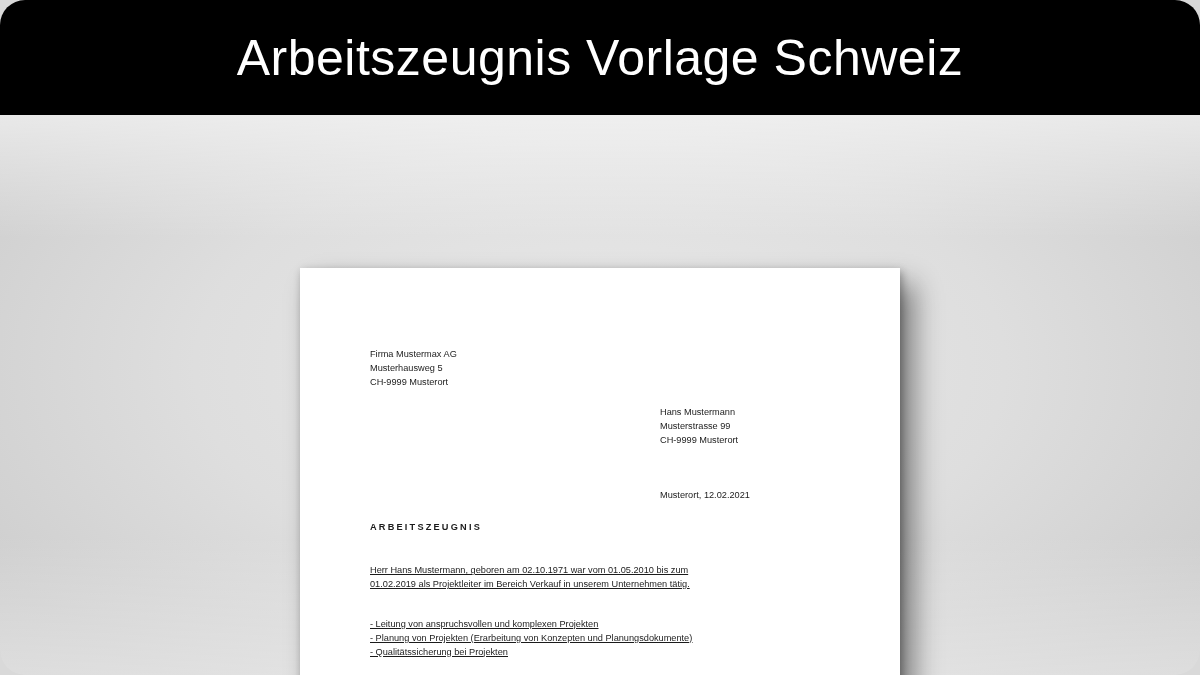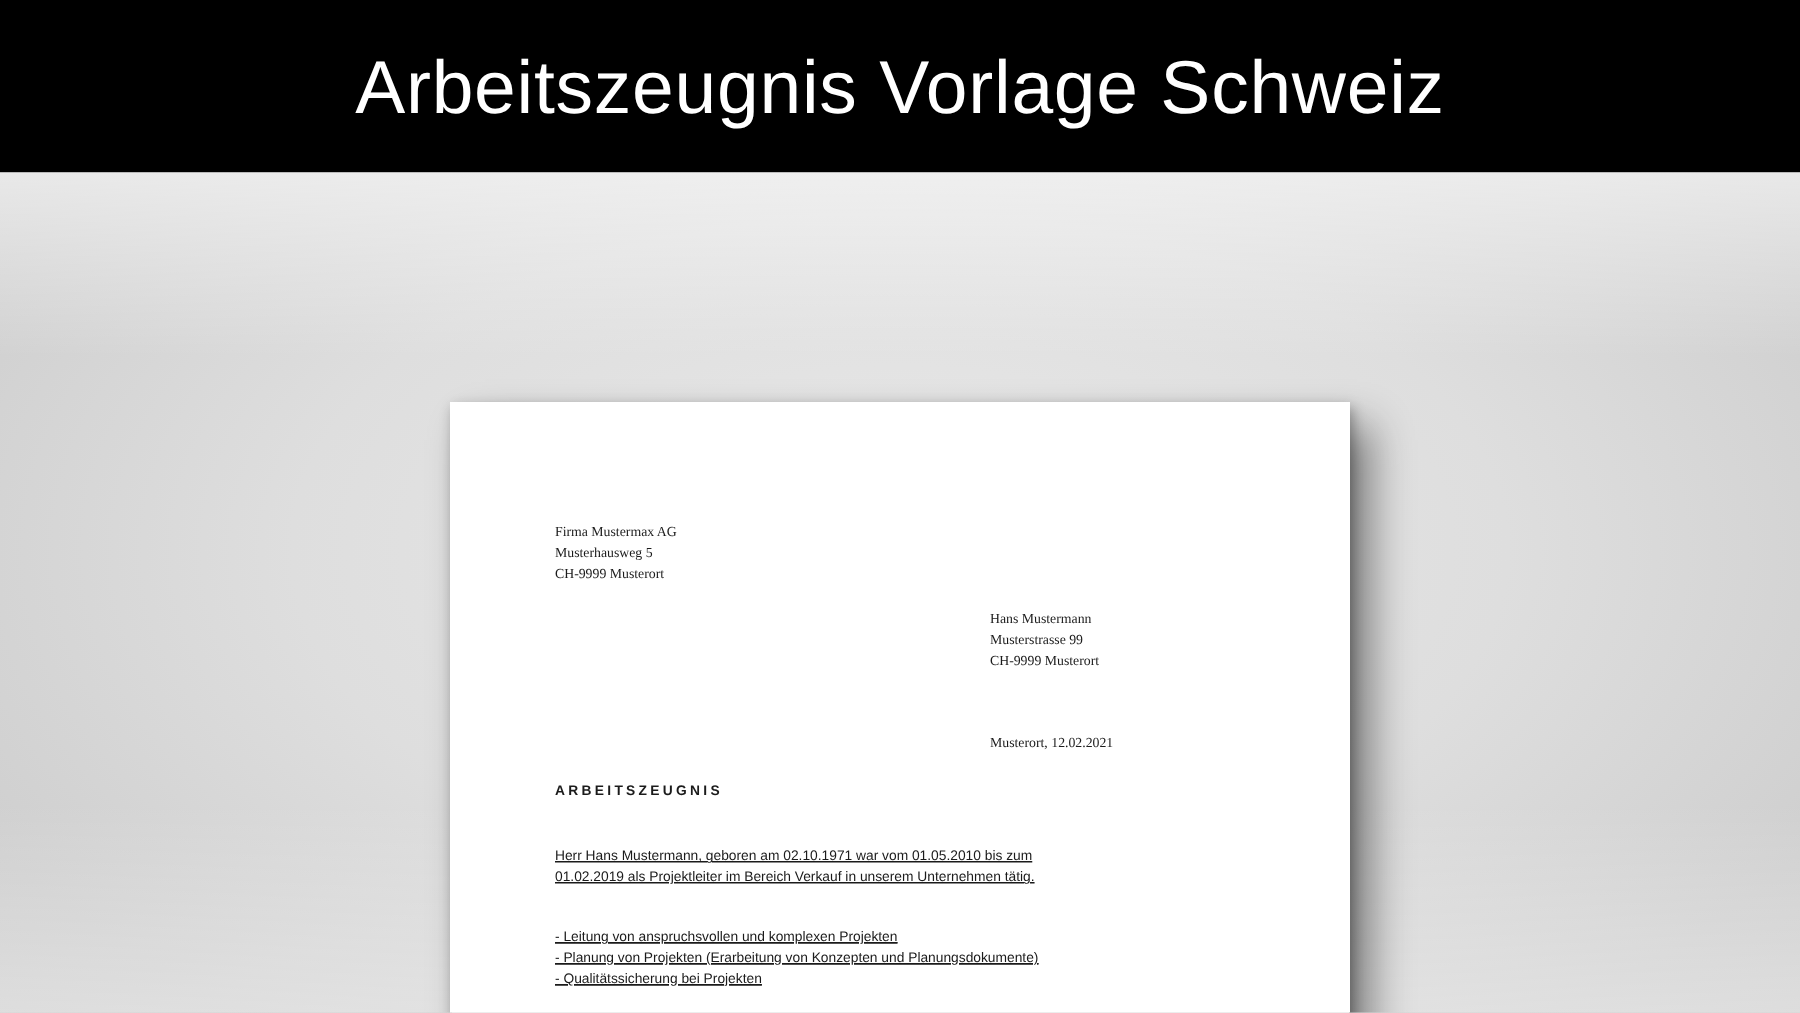--- a/index.html
+++ b/index.html
@@ -11,20 +11,21 @@
     height: 675px;
     overflow: hidden;
     font-family: "Liberation Sans", sans-serif;
     background: #d9d9d9;
   }
   .screen {
     position: relative;
     width: 1200px;
     height: 675px;
     overflow: hidden;
+    border-radius: 25px;
   }
   .title-bar {
     position: absolute;
     top: 0;
     left: 0;
     width: 1200px;
     height: 115px;
     background: #000000;
     display: flex;
     align-items: center;
@@ -69,21 +70,20 @@
     left: 70px;
     top: 80px;
     width: 460px;
     color: #1b1b1b;
     font-size: 9.2px;
     line-height: 13.8px;
     font-family: "Liberation Sans", sans-serif;
   }
   .block {
     margin: 0;
-    font-family: Liberation Serif, serif;
   }
   .block div {
     white-space: nowrap;
   }
   .sender {
     margin-bottom: 17px;
   }
   .recipient {
     margin-left: 290px;
     margin-bottom: 41px;

